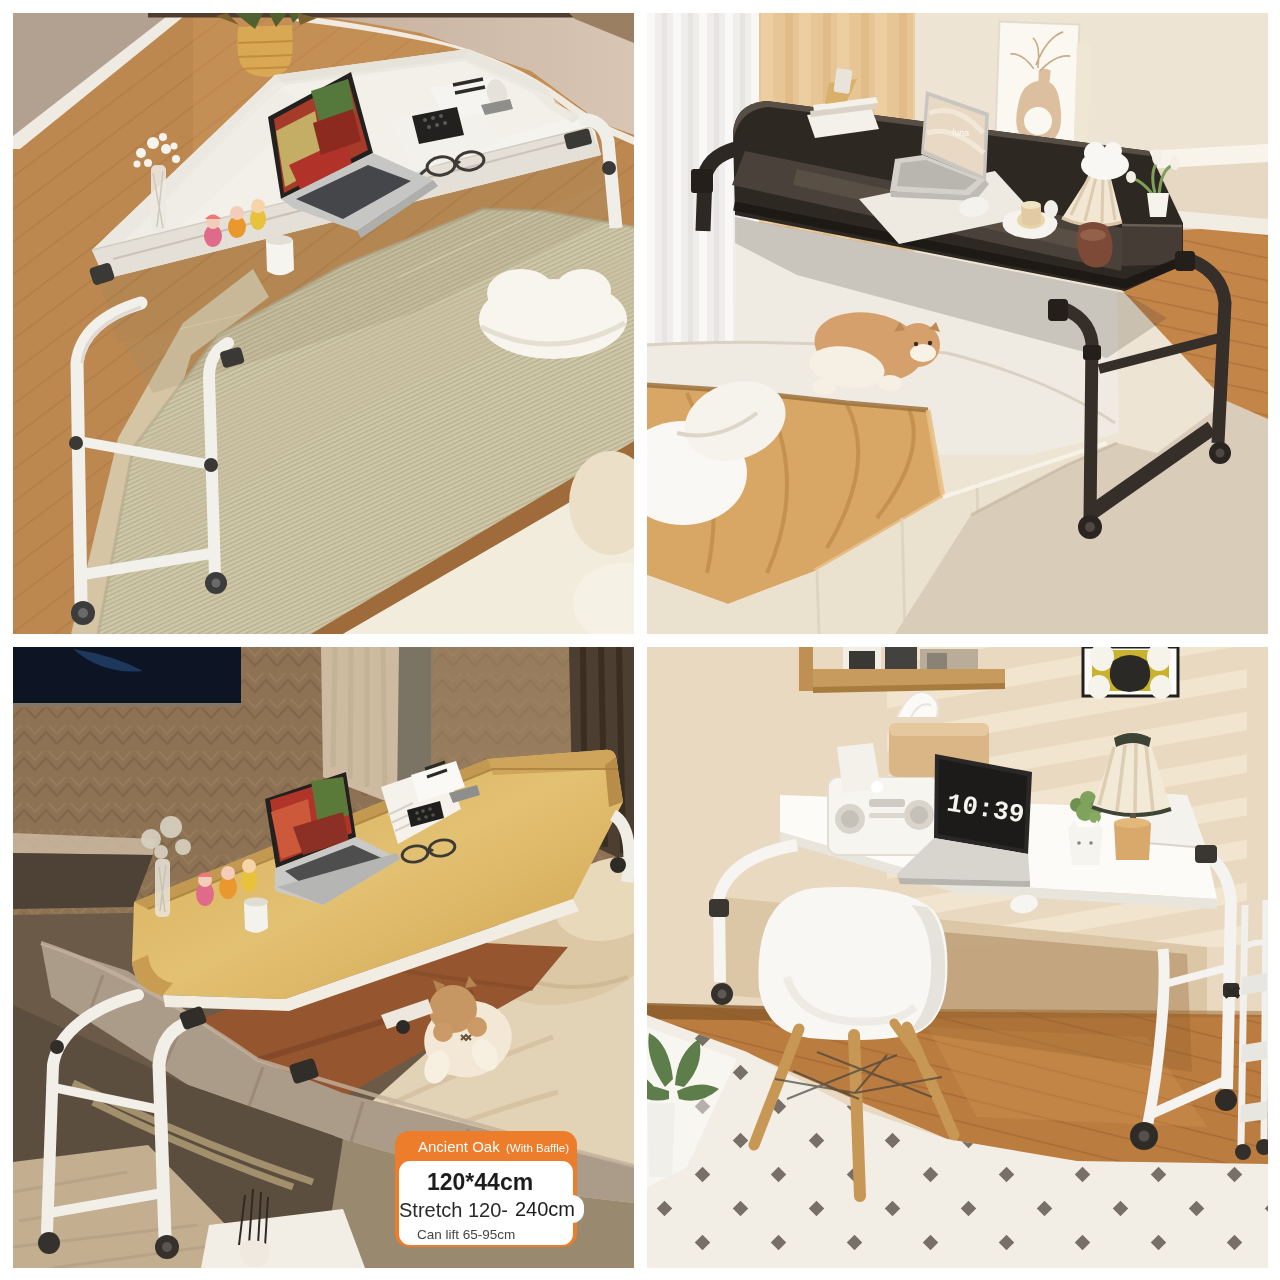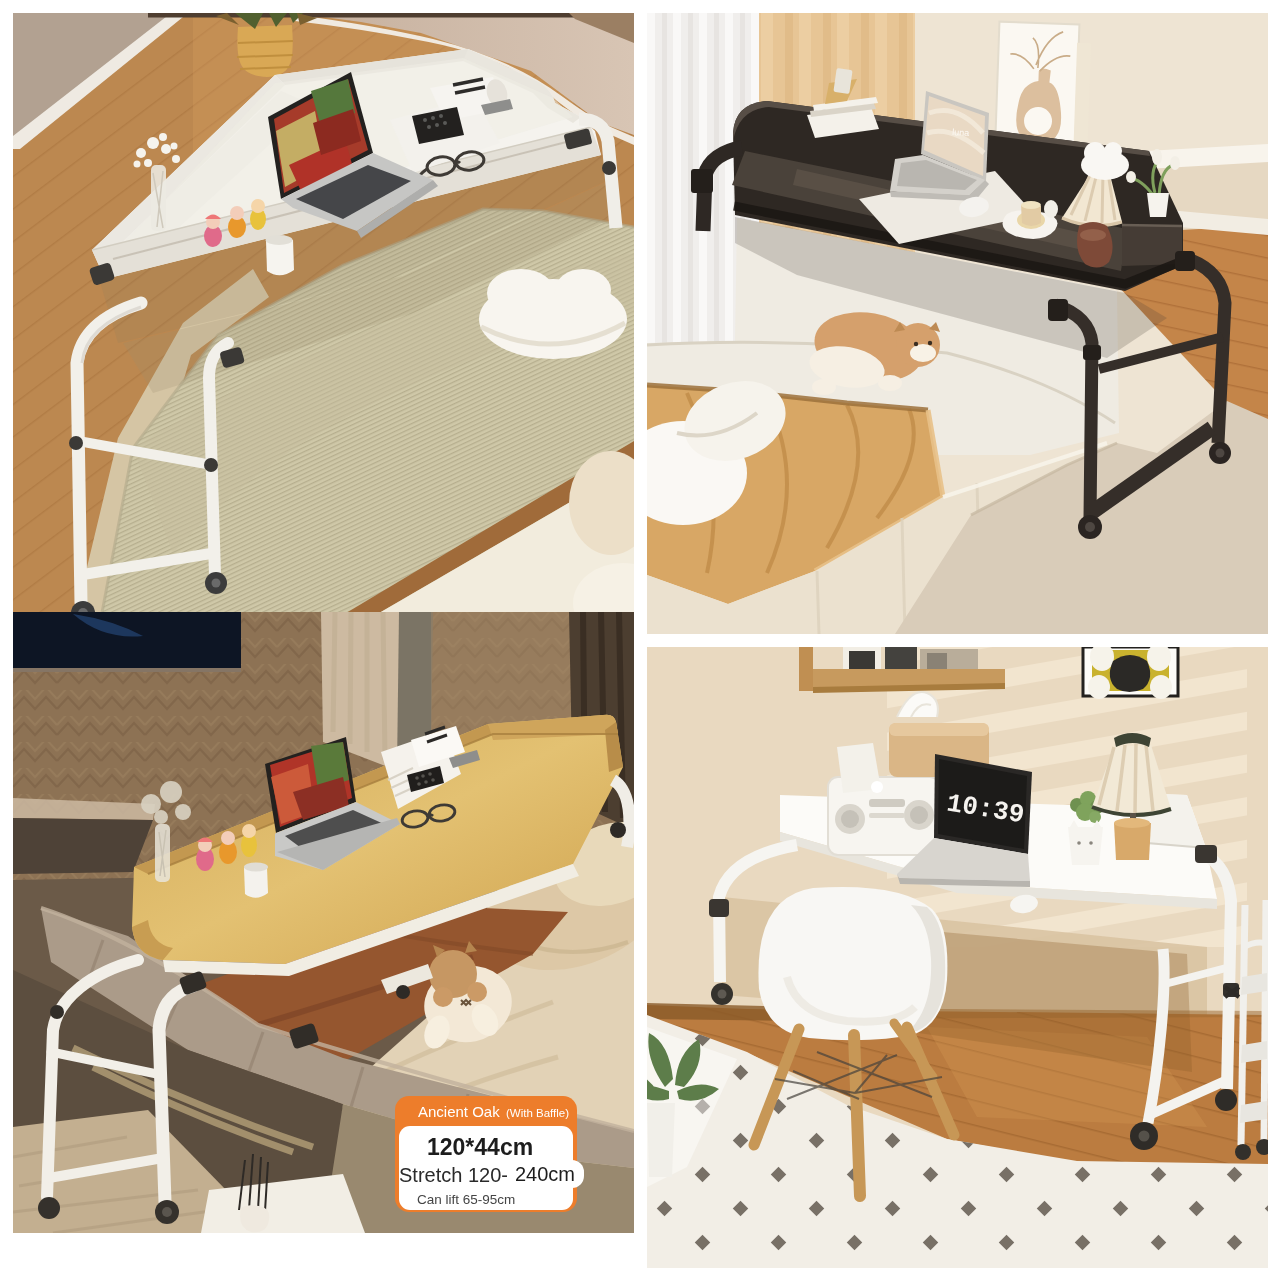--- a/index.html
+++ b/index.html
@@ -1,20 +1,20 @@
 <!DOCTYPE html>
 <html><head>
 <meta charset="utf-8">
 <style>
 html,body{margin:0;padding:0;background:#ffffff;width:1280px;height:1280px;overflow:hidden;}
 body{font-family:"Liberation Sans",sans-serif;position:relative;}
 .q{position:absolute;width:621px;height:621px;overflow:hidden;}
 #q1{left:13px;top:13px;}
 #q2{left:647px;top:13px;}
-#q3{left:13px;top:612px;}
+#q3{left:13px;top:647px;}
 #q4{left:647px;top:647px;}
 </style>
 </head>
 <body>
 <div class="q" id="q1">
 <svg width="621" height="621" viewBox="0 0 621 621" xmlns="http://www.w3.org/2000/svg">
 <defs>
 <pattern id="wood1" width="30" height="26" patternUnits="userSpaceOnUse" patternTransform="rotate(-37)">
   <rect width="30" height="26" fill="#bc8850"></rect>
   <rect y="0" width="30" height="1.4" fill="#b17c45"></rect>

